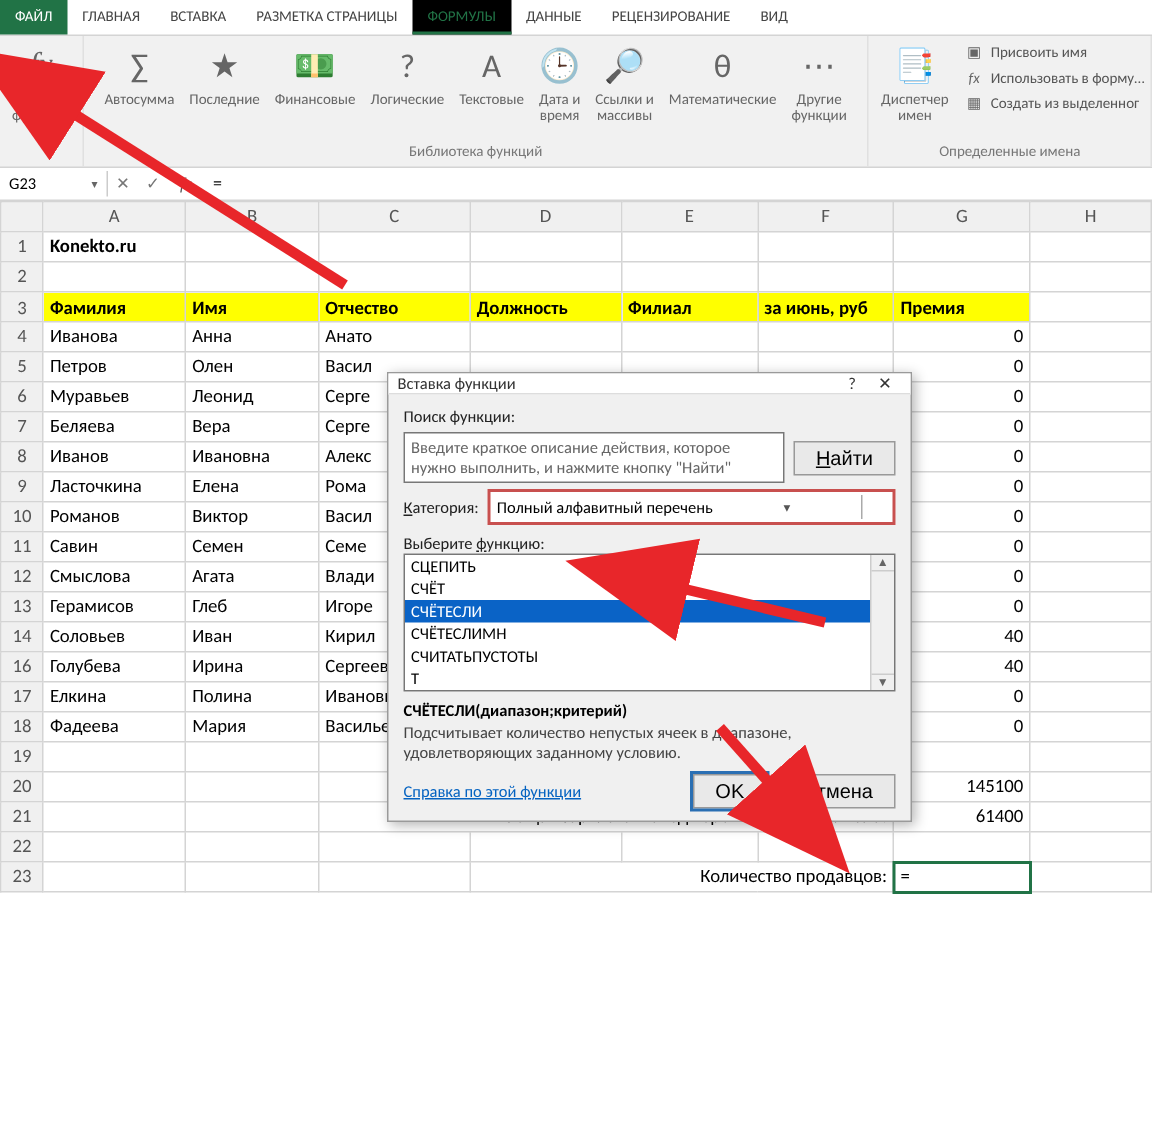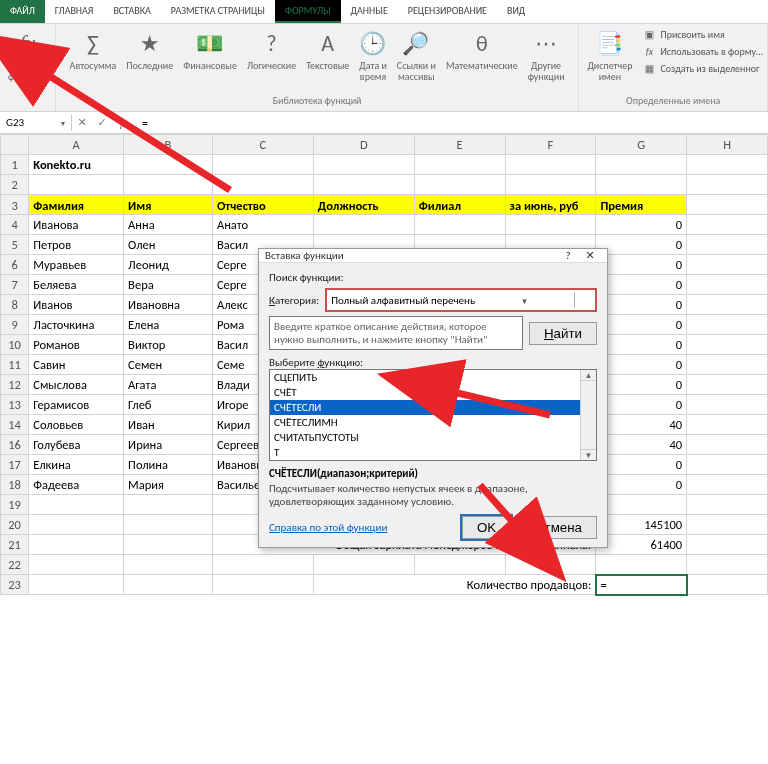--- a/index.html
+++ b/index.html
@@ -453,29 +453,29 @@
 
 <div class="dialog">
   <div class="dialog-title">
     <span class="t">Вставка функции</span>
     <span class="tb">?</span>
     <span class="tb">✕</span>
   </div>
   <div class="dialog-body">
     <div class="dlg-label"><span>Поиск функции:</span></div>
     <div class="dlg-row">
+      <div class="dlg-input">Введите краткое описание действия, которое нужно выполнить, и нажмите кнопку "Найти"</div>
+      <button class="dlg-btn"><u>Н</u><span>айти</span></button>
+    </div>
+    <div class="dlg-row">
       <span class="dlg-label"><u>К</u>атегория:</span>
       <div class="dlg-select">
           <span>Полный алфавитный перечень</span>
           <span class="chv">▾</span>
         </div>
-    </div>
-    <div class="dlg-row">
-      <div class="dlg-input">Введите краткое описание действия, которое нужно выполнить, и нажмите кнопку "Найти"</div>
-      <button class="dlg-btn"><u>Н</u><span>айти</span></button>
     </div>
     <div class="dlg-label" style="margin-top:6px;">Выберите <u>ф</u>ункцию:</div>
     <div class="listbox">
       <div id="fn-list">
           <div class="item">СЦЕПИТЬ</div>
           <div class="item">СЧЁТ</div>
           <div class="item sel">СЧЁТЕСЛИ</div>
           <div class="item">СЧЁТЕСЛИМН</div>
           <div class="item">СЧИТАТЬПУСТОТЫ</div>
           <div class="item">Т</div>

